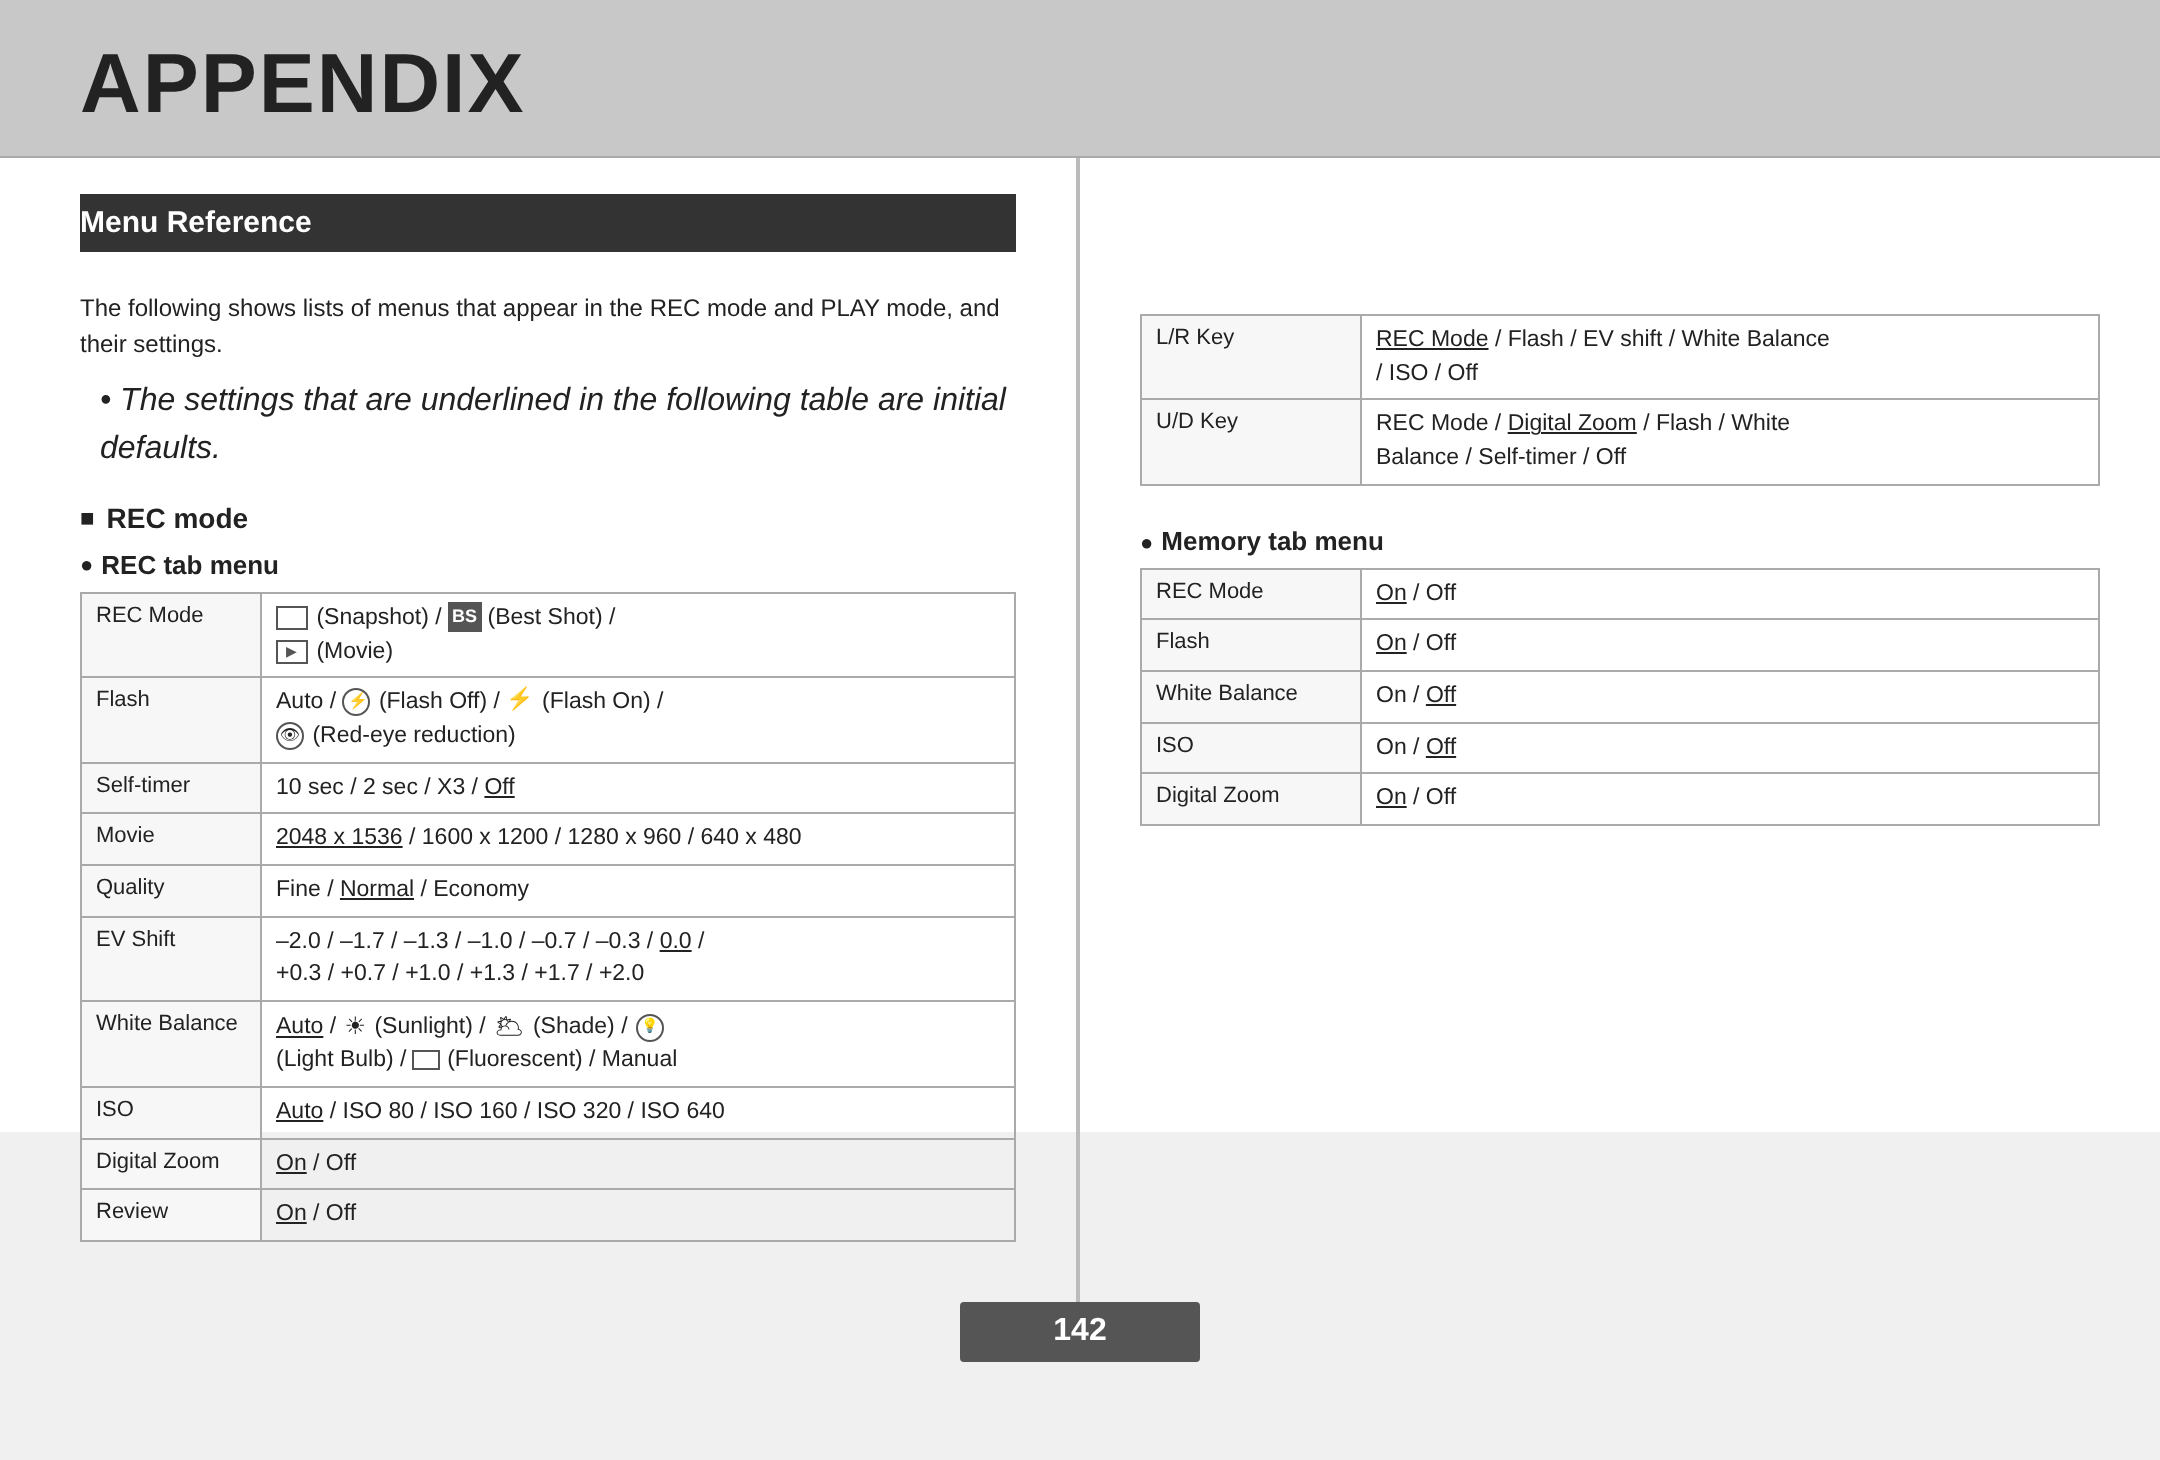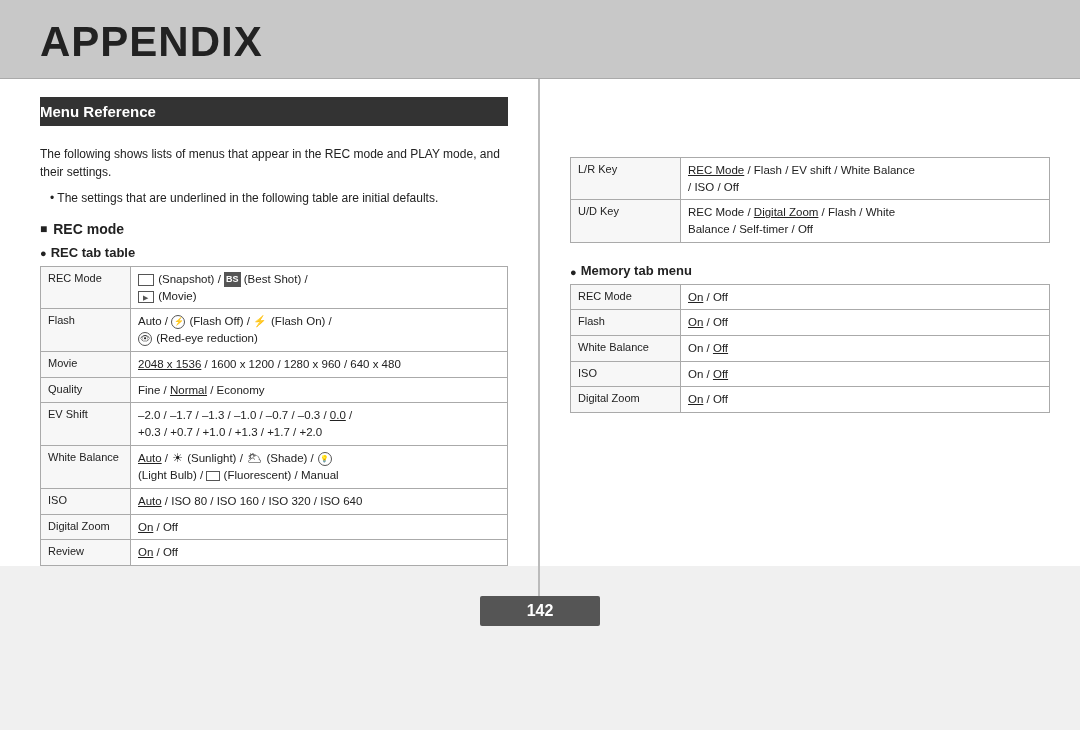--- a/index.html
+++ b/index.html
@@ -58,24 +58,25 @@
       padding: 6px 0;
       margin-bottom: 12px;
     }
     .intro-text {
       font-size: 12px;
       line-height: 1.5;
       margin-bottom: 8px;
       margin-top: 19px;
     }
     .bullet-text {
-      font-size: 12px;
+      font-size: 16px;
       line-height: 1.5;
       padding-left: 10px;
       margin-bottom: 14px;
+      font-style: italic;
     }
     
     .section-heading {
       font-size: 14px;
       font-weight: bold;
       margin-bottom: 8px;
       display: flex;
       align-items: center;
       gap: 6px;
     }
@@ -260,21 +261,21 @@
       <div class="menu-ref-heading">Menu Reference</div>
 
       <div class="intro-text">The following shows lists of menus that appear in the REC mode and PLAY mode, and their settings.</div>
       <div class="bullet-text">• The settings that are underlined in the following table are initial defaults.</div>
 
       <div class="section-heading">
         <span>REC mode</span>
       </div>
 
       <div class="subsection-heading">
-        <span>REC tab table</span>
+        <span>REC tab menu</span>
       </div>
 
       <table class="ref-table">
         <tbody>
           <tr>
             <td>REC Mode</td>
             <td>
               <span class="icon-snapshot"></span>
               (Snapshot) /
               <span class="icon-bs">BS</span>
@@ -287,20 +288,24 @@
             <td>Flash</td>
             <td>
               Auto /
               <span class="icon-flash-off"></span>
               (Flash Off) /
               <span class="icon-flash-on">⚡</span>
               (Flash On) /<br>
               <span class="icon-redeye">👁</span>
               (Red-eye reduction)
             </td>
+          </tr>
+          <tr>
+            <td>Self-timer</td>
+            <td>10 sec / 2 sec / X3 / <span class="underline">Off</span></td>
           </tr>
           <tr>
             <td>Movie</td>
             <td><span class="underline">2048 x 1536</span> / 1600 x 1200 / 1280 x 960 / 640 x 480</td>
           </tr>
           <tr>
             <td>Quality</td>
             <td>Fine / <span class="underline">Normal</span> / Economy</td>
           </tr>
           <tr>

